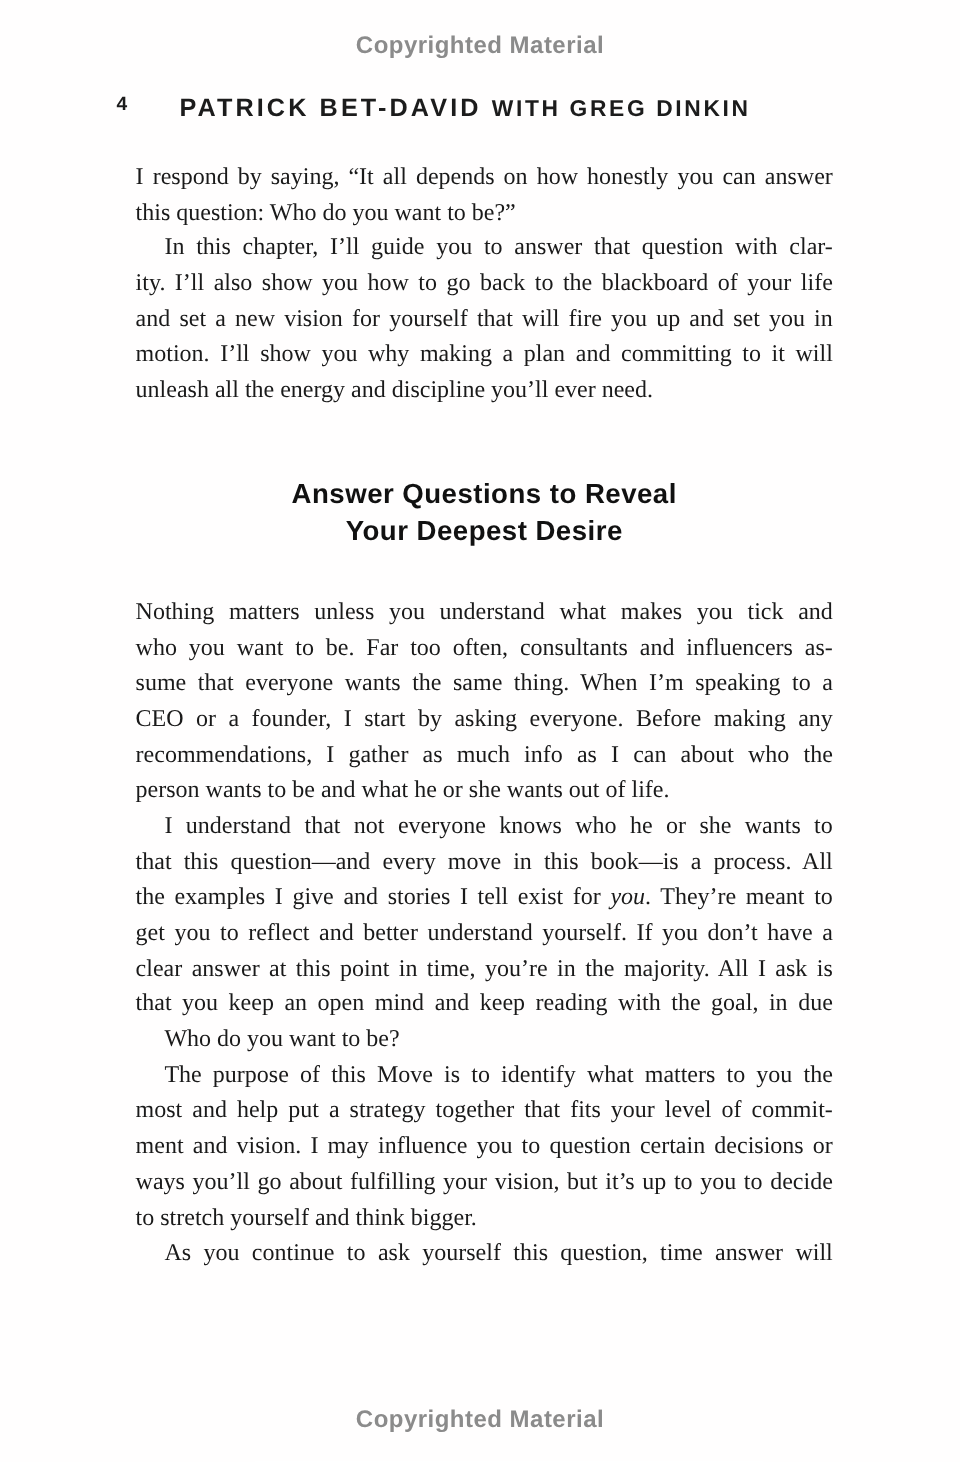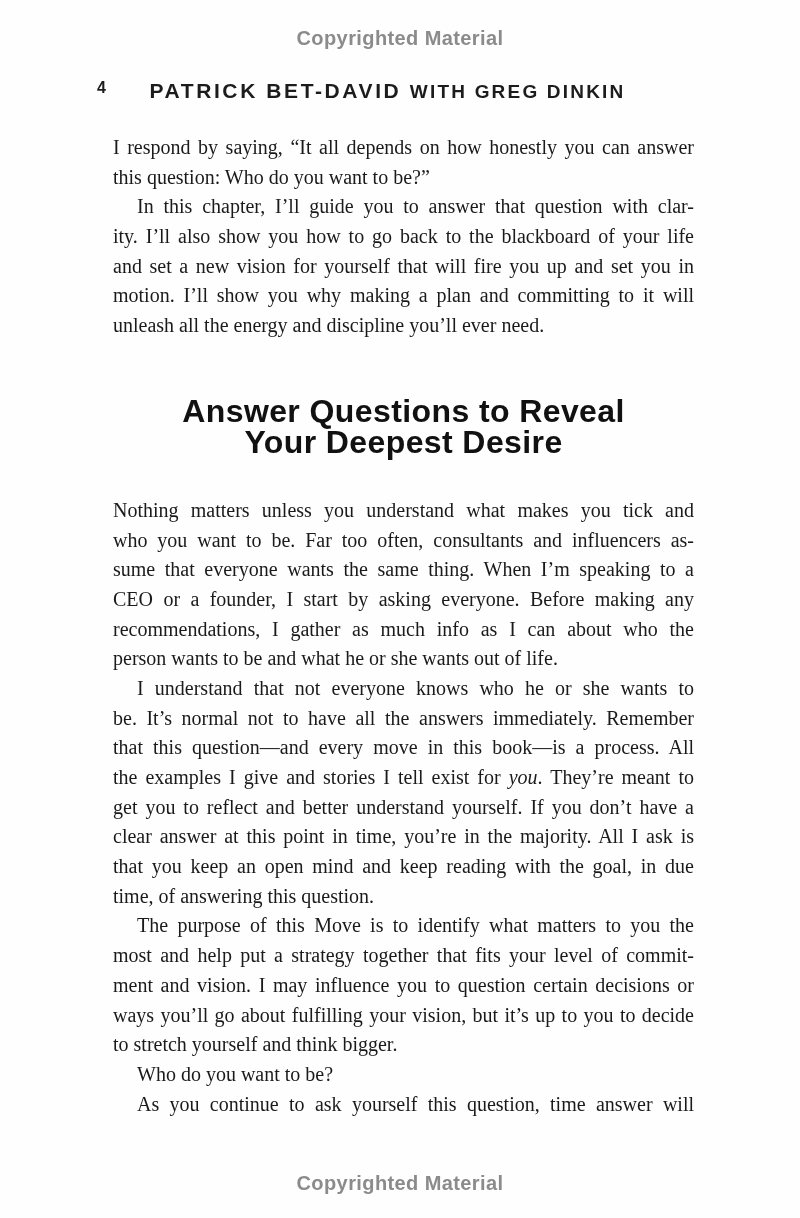--- a/index.html
+++ b/index.html
@@ -75,21 +75,21 @@
     overflow: visible;
   }
   .line.last { text-align-last: left; }
   .line.indent { text-indent: 24px; }
   .line em { font-style: italic; }
   .section-heading {
     margin-top: 55px;
     margin-bottom: 38px;
     text-align: center;
     font-family: "Liberation Sans", sans-serif;
-    font-size: 32px;
+    font-size: 23px;
     font-weight: 700;
     line-height: 31px;
     letter-spacing: 0.4px;
     color: #111111;
   }
 </style>
 </head>
 <body>
 
 <div class="page">
@@ -128,37 +128,35 @@
         <div class="para">
           <div class="line"><span>Nothing matters unless you understand what makes you tick and</span></div>
           <div class="line"><span>who you want to be. Far too often, consultants and influencers as-</span></div>
           <div class="line"><span>sume that everyone wants the same thing. When I’m speaking to a</span></div>
           <div class="line"><span>CEO or a founder, I start by asking everyone. Before making any</span></div>
           <div class="line"><span>recommendations, I gather as much info as I can about who the</span></div>
           <div class="line last"><span>person wants to be and what he or she wants out of life.</span></div>
         </div>
         <div class="para">
           <div class="line indent"><span>I understand that not everyone knows who he or she wants to</span></div>
-          <div class="line"><span>be. It’s normal not to have all the answers immediately. Remember</span></div>
           <div class="line"><span>that this question—and every move in this book—is a process. All</span></div>
           <div class="line"><span>the examples I give and stories I tell exist for </span><em>you</em><span>. They’re meant to</span></div>
           <div class="line"><span>get you to reflect and better understand yourself. If you don’t have a</span></div>
           <div class="line"><span>clear answer at this point in time, you’re in the majority. All I ask is</span></div>
           <div class="line"><span>that you keep an open mind and keep reading with the goal, in due</span></div>
-          <div class="line last"><span>time, of answering this question.</span></div>
+        </div>
+        <div class="para">
+          <div class="line last indent"><span>Who do you want to be?</span></div>
         </div>
         <div class="para">
           <div class="line indent"><span>The purpose of this Move is to identify what matters to you the</span></div>
           <div class="line"><span>most and help put a strategy together that fits your level of commit-</span></div>
           <div class="line"><span>ment and vision. I may influence you to question certain decisions or</span></div>
           <div class="line"><span>ways you’ll go about fulfilling your vision, but it’s up to you to decide</span></div>
           <div class="line last"><span>to stretch yourself and think bigger.</span></div>
-        </div>
-        <div class="para">
-          <div class="line last indent"><span>Who do you want to be?</span></div>
         </div>
         <div class="para">
           <div class="line indent"><span>As you continue to ask yourself this question, time answer will</span></div>
         </div>
       </div>
   </div>
 
   <div class="copyright bottom">Copyrighted Material</div>
 
 </div>

